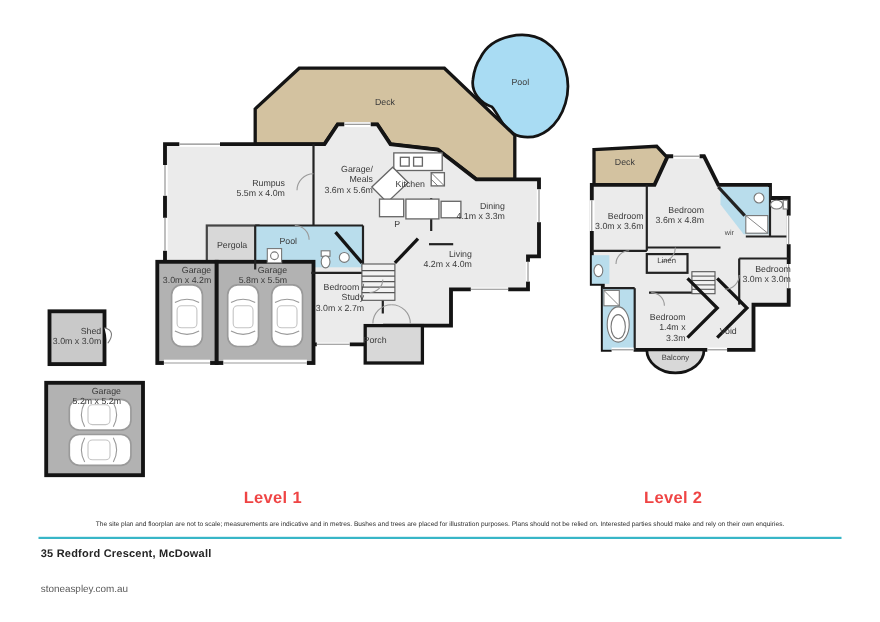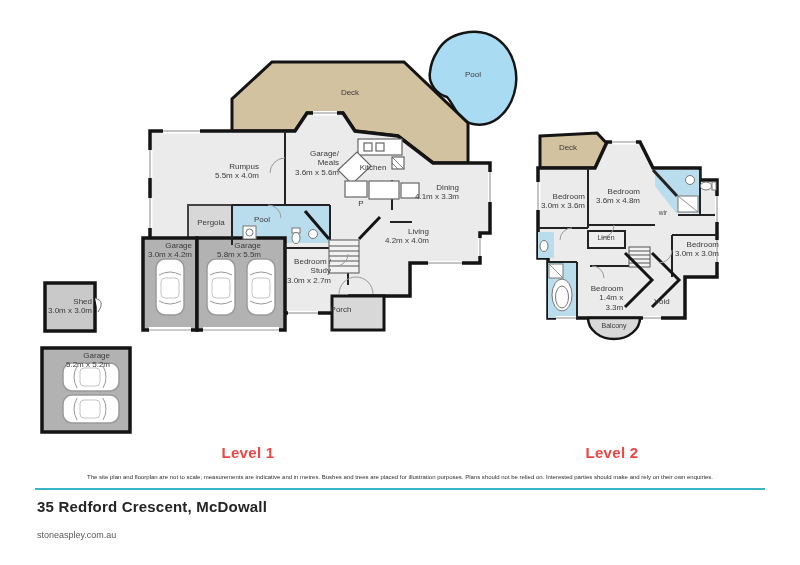--- a/index.html
+++ b/index.html
@@ -9,21 +9,21 @@
   .lbl{position:absolute;transform:translateX(-50%);text-align:right;
        font-size:8px;line-height:1.18;color:#3a3a3a;white-space:nowrap;}
   .lbl span{display:block;}
   .lbl.tiny{font-size:6.5px;color:#4a4a4a;}
   .lbl.sm{font-size:7px;}
   .heading{position:absolute;transform:translateX(-50%);font-size:15px;
            font-weight:700;color:#ef4444;letter-spacing:.3px;}
   .disclaimer{position:absolute;left:0;right:0;top:474px;text-align:center;
               font-size:6px;color:#2e2e2e;letter-spacing:0;}
   .rule{position:absolute;left:35px;top:488px;width:730px;height:2px;background:#38b6c7;}
-  .address{position:absolute;left:37px;top:498px;font-size:15px;font-weight:700;
+  .address{position:absolute;left:37px;top:498px;font-size:10px;font-weight:700;
            color:#242424;letter-spacing:.2px;}
   .website{position:absolute;left:37px;top:530px;font-size:9px;color:#5a5a5a;}
 </style>
 </head>
 <body>
 
 <div class="canvas">
 
   <svg class="plan-svg" width="800" height="565" viewBox="0 0 800 565">
     <defs>

